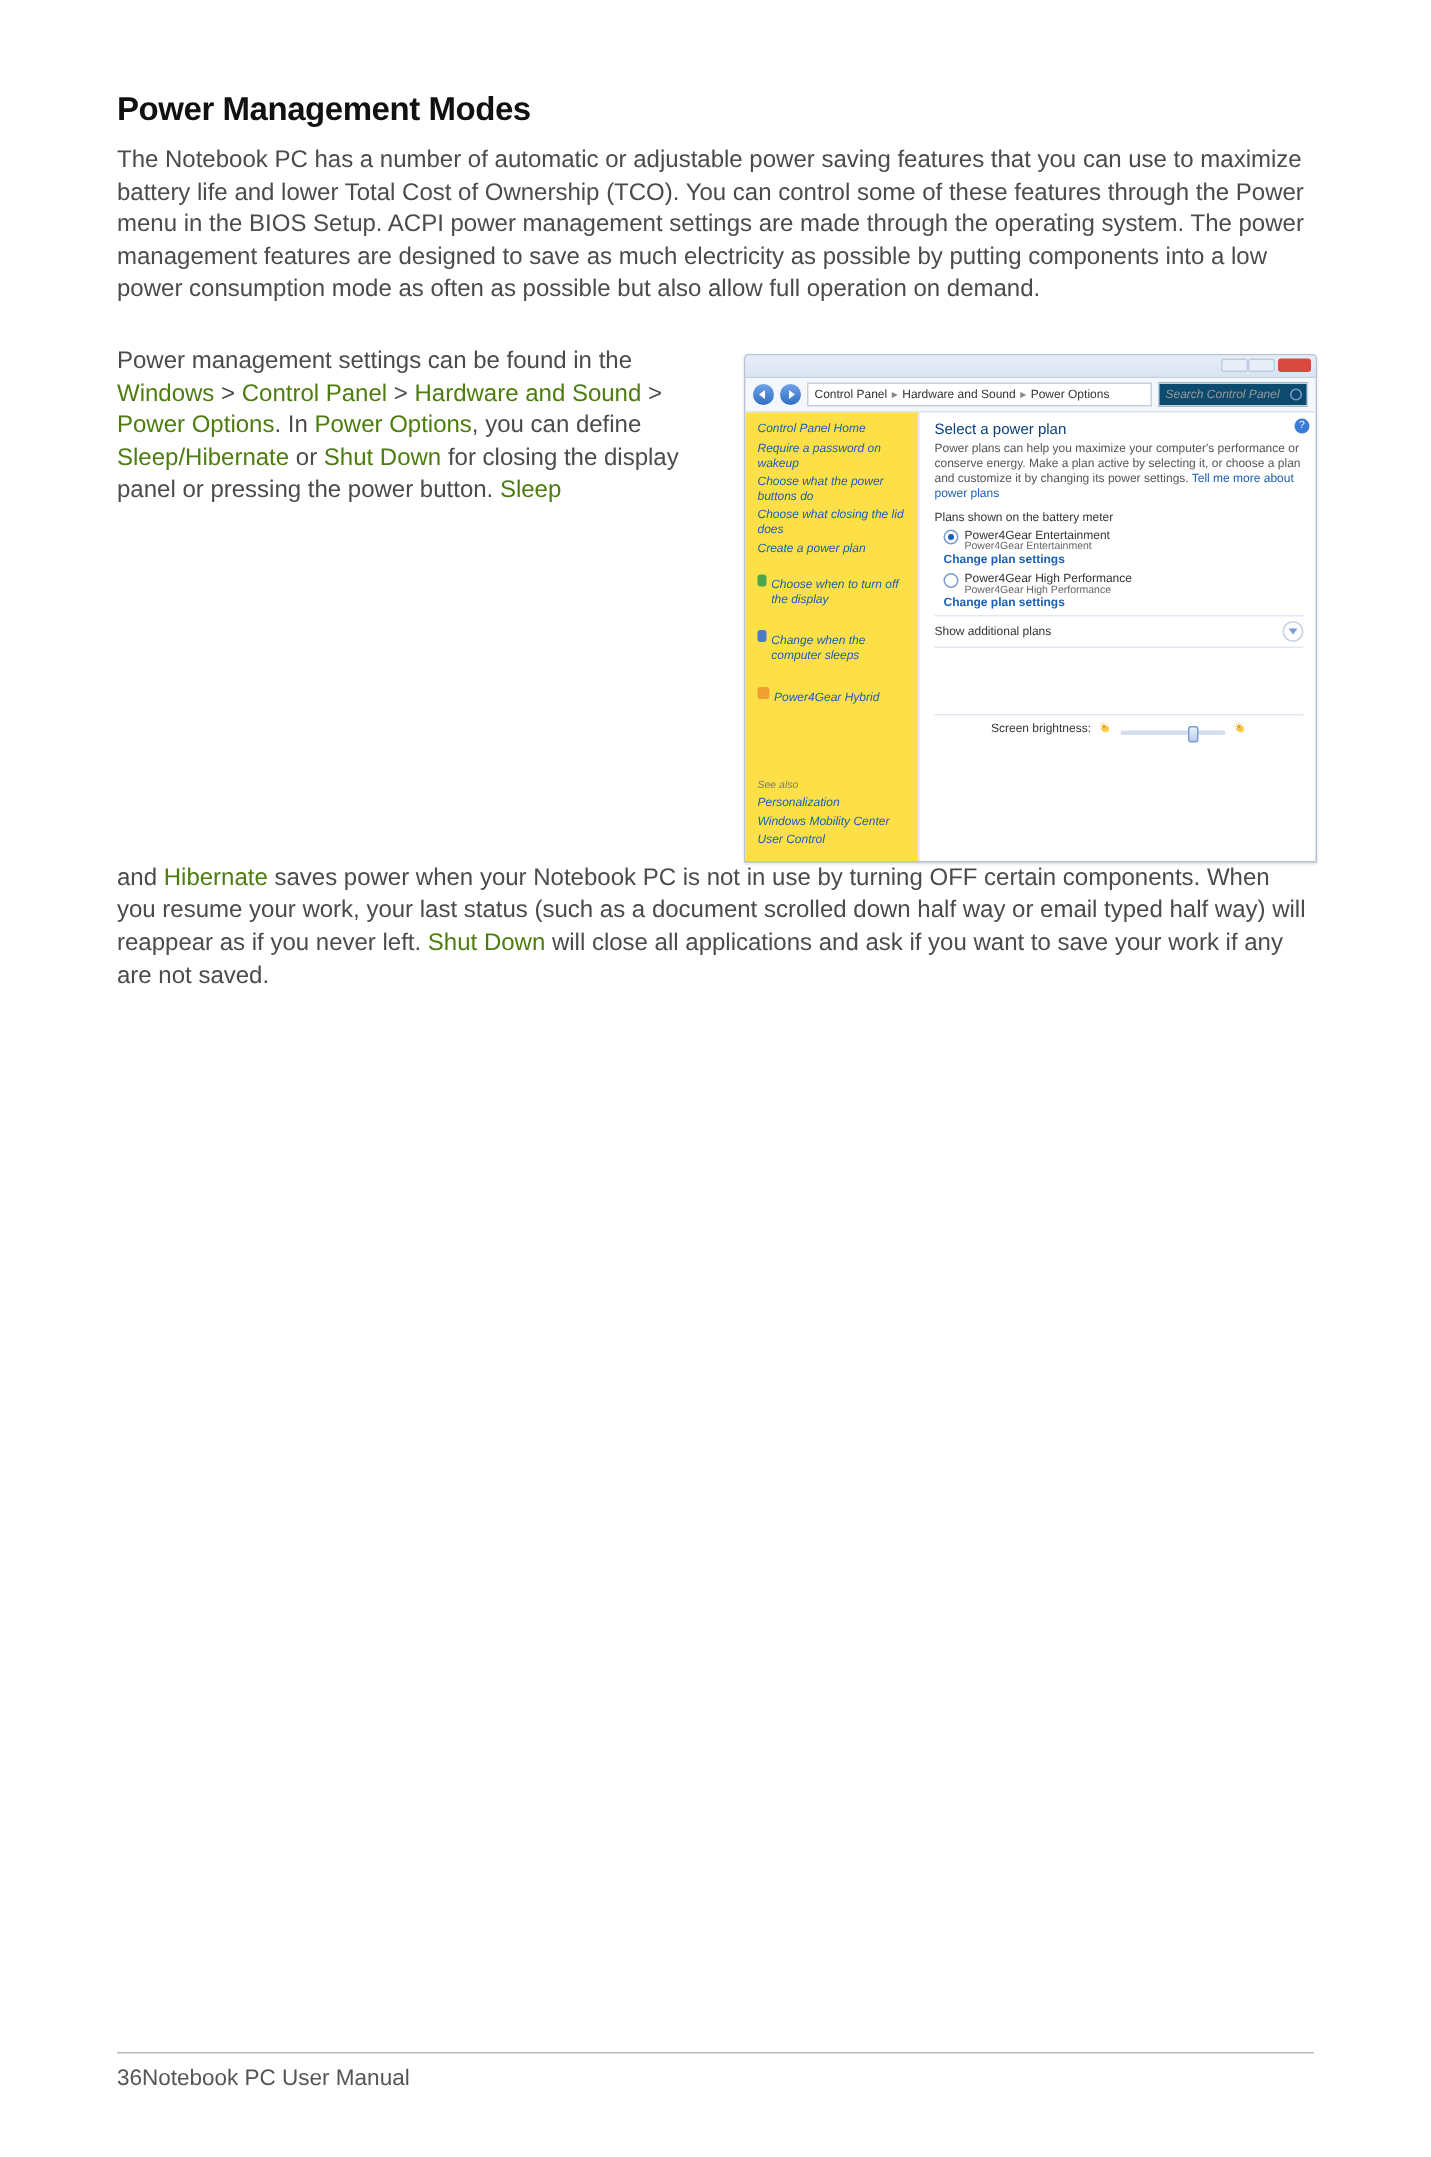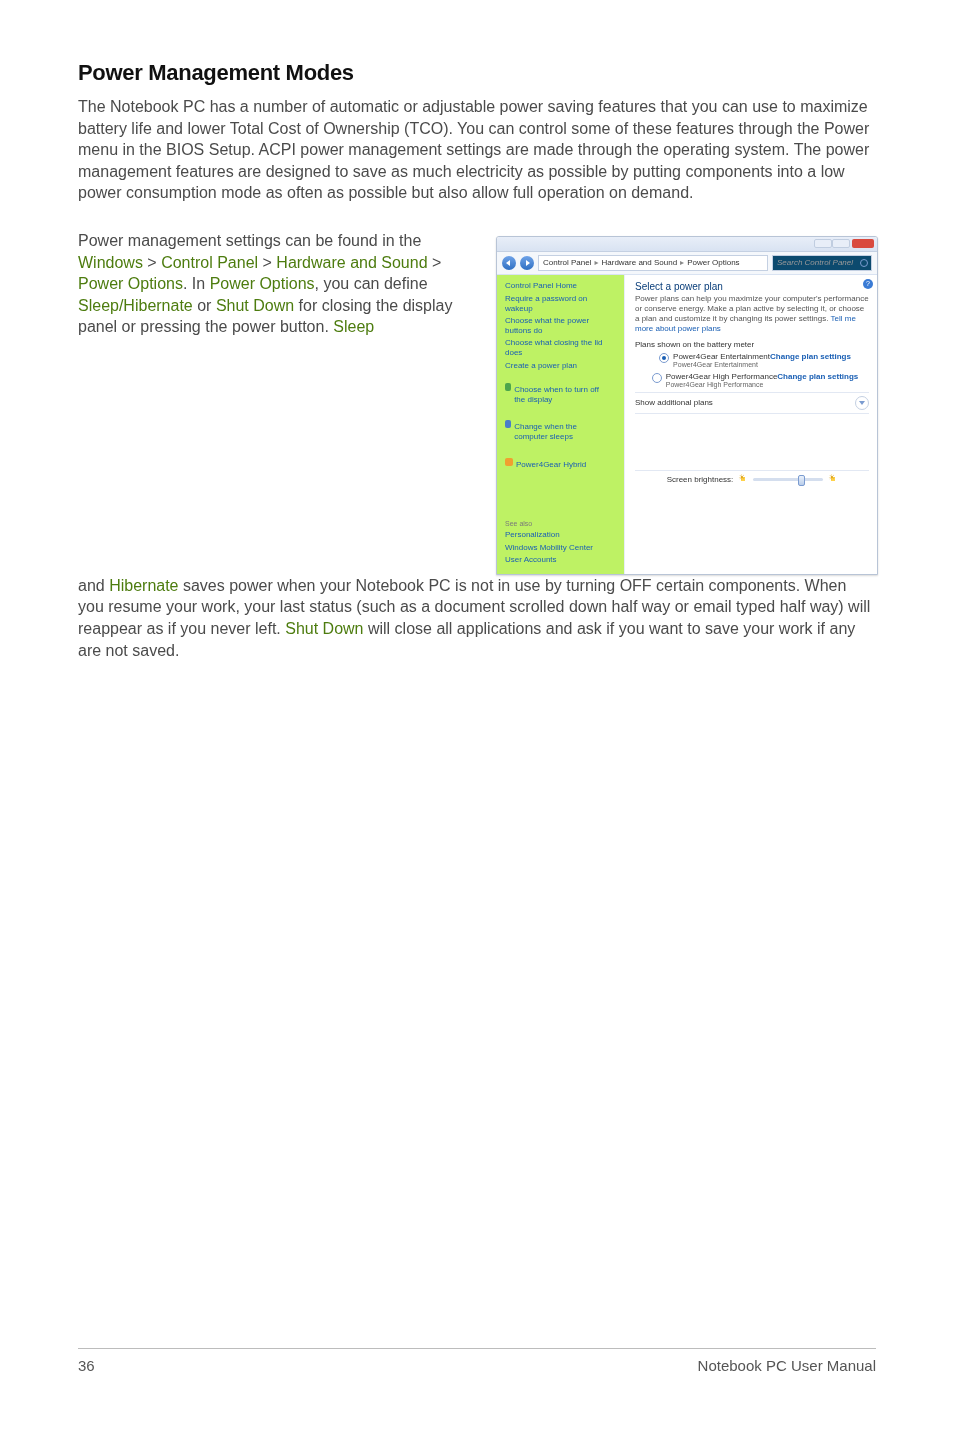--- a/index.html
+++ b/index.html
@@ -88,65 +88,66 @@
     width:90px; background:#0c4a6e; border:1px solid #c4d0e2; height:14px;
     padding:0 4px; color:#999; font-style:italic; display:flex; align-items:center;
     position:relative;
   }
   .search-box::after{
     content:""; position:absolute; right:3px; top:3px;
     width:6px; height:6px; border:1px solid #7a9bd0; border-radius:50%;
   }
   .win-body { display:flex; }
   .win-side {
-    width:105px; padding:6px 14px 6px 8px; color:#1a5fb4; background:#bef264;
+    width:105px; padding:6px 2px 6px 8px; color:#1a5fb4; background:#fde047;
     border-right:1px solid #e8eef8;
+    font-style:italic;
   }
   .win-side .hdr { color:#1a5fb4; font-weight:500; margin-bottom:4px; }
   .win-side a { display:block; color:#1a5fb4; margin:3px 0; line-height:1.2; cursor:default; }
   .win-side .icon-row { display:flex; align-items:flex-start; gap:3px;margin-top:12px; }
   .win-side .ico { width:8px; height:8px; border-radius:2px; margin-top:1px; display:inline-block; }
   .ico-green { background:#4ca64c; }
   .ico-blue { background:#4a7dc9; }
   .ico-star { background:#f0a030; }
   .see-also { margin-top:48px; color:#7a7a7a; font-size:7px; }
   .win-side .sa-link { color:#1a5fb4; margin:3px 0; display:block; }
 
   .win-main { flex:1; padding:6px 8px 4px 10px; position:relative; }
   .help-q {
     position:absolute; right:4px; top:4px; width:10px; height:10px; border-radius:50%;
     background:#3a7bd5; color:#fff; font-size:7px; text-align:center; line-height:10px;
   }
   .mp-title { color:#0a3e7a; font-size:10px; margin-bottom:2px; }
   .mp-desc { color:#555; line-height:1.25; margin-bottom:6px; }
   .mp-desc .lnk { color:#1a5fb4; }
   .fieldset-label { color:#333; margin:4px 0 3px 0; }
-  .plan-row { display:flex; justify-content:center; align-items:flex-start; margin:2px 0 4px 0; padding-left:6px; }
+  .plan-row { display:flex; justify-content:flex-start; align-items:flex-start; margin:2px 0 4px 0; padding-left:6px;flex-direction:column; }
   .plan-left { display:flex; align-items:flex-start; gap:4px; }
   .radio { width:8px; height:8px; border:1px solid #7a9bd0; border-radius:50%; margin-top:1px; position:relative; }
   .radio.sel::after{ content:""; position:absolute; inset:2px; border-radius:50%; background:#1a5fb4; }
   .plan-name { font-weight:500; color:#333; }
   .plan-sub { color:#666; font-size:7px; }
   .chg { color:#1a5fb4; white-space:nowrap;font-weight:bold; }
   .addl-row { display:flex; justify-content:space-between; align-items:center;
     border-top:1px solid #e2e8f3; border-bottom:1px solid #e2e8f3; padding:3px 0; margin-top:4px; }
   .chev { width:12px; height:12px; border:1px solid #c4d0e2; border-radius:50%; position:relative; }
   .chev::after{ content:""; position:absolute; left:3px; top:4px; border-left:3px solid transparent; border-right:3px solid transparent; border-top:4px solid #7a9bd0; }
-  .bright-row { border-top:1px solid #e2e8f3; margin-top:56px; padding:4px 0 3px 0; display:flex; align-items:center; justify-content:center; gap:6px; color:#333; }
+  .bright-row { border-top:1px solid #e2e8f3; margin-top:44px; padding:4px 0 3px 0; display:flex; align-items:flex-end; justify-content:center; gap:6px; color:#333; }
   .sun { width:8px; height:8px; display:inline-block; background:radial-gradient(#ffd24a 40%, transparent 42%); position:relative; }
   .sun::before{ content:"☀"; font-size:8px; color:#e0a820; position:absolute; left:-1px; top:-2px;}
   .slider-track { width:70px; height:3px; background:#d4deee; position:relative; border-radius:2px; }
   .slider-thumb { position:absolute; left:45px; top:-3px; width:5px; height:9px; background:linear-gradient(#eaf1fb,#b9cdea); border:1px solid #7a9bd0; border-radius:2px; }
 
   
   .footer {
-    position:absolute; left:78px; right:78px; bottom:64px;
+    position:absolute; left:78px; right:78px; bottom:44px;
     border-top: 1px solid #bcbcbc;
     padding-top: 8px;
-    display:flex; justify-content:space-between;
+    display:flex; 
     font-size: 15px; color:#555;
   }
 </style>
 </head>
 <body>
 
 <div class="page">
   <h2 class="section">Power Management Modes</h2>
 
   <p class="body">The Notebook PC has a number of automatic or adjustable power saving features that you can use to maximize battery life and lower Total Cost of Ownership (TCO). You can control some of these features through the Power menu in the BIOS Setup. ACPI power management settings are made through the operating system. The power management features are designed to save as much electricity as possible by putting components into a low power consumption mode as often as possible but also allow full operation on demand.</p>
@@ -193,21 +194,21 @@
                 <span class="ico ico-blue"></span>
                 <a>Change when the computer sleeps</a>
               </div>
             <div class="icon-row">
                 <span class="ico ico-star"></span>
                 <a>Power4Gear Hybrid</a>
               </div>
             <div class="see-also">See also</div>
             <a class="sa-link">Personalization</a>
             <a class="sa-link">Windows Mobility Center</a>
-            <a class="sa-link">User Accounts</a>
+            <a class="sa-link">User Control</a>
           </div>
           <div class="win-main">
             <div class="help-q">?</div>
             <div class="mp-title">Select a power plan</div>
             <div class="mp-desc">
               <span>Power plans can help you maximize your computer's performance or conserve energy. Make a plan active by selecting it, or choose a plan and customize it by changing its power settings. </span><span class="lnk">Tell me more about power plans</span>
             </div>
             <div class="fieldset-label">Plans shown on the battery meter</div>
 
             <div class="plan-row">

